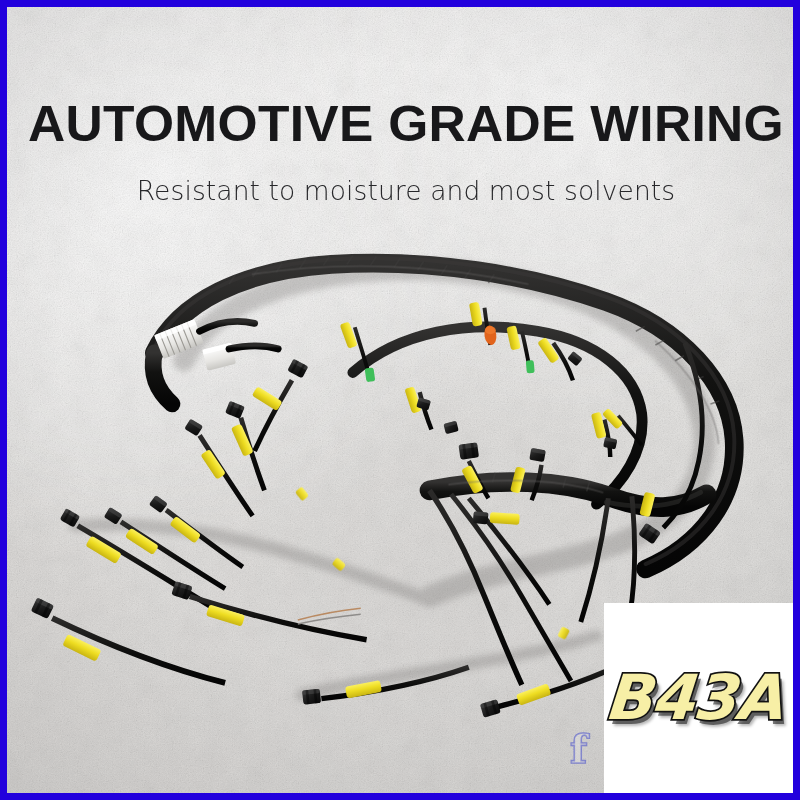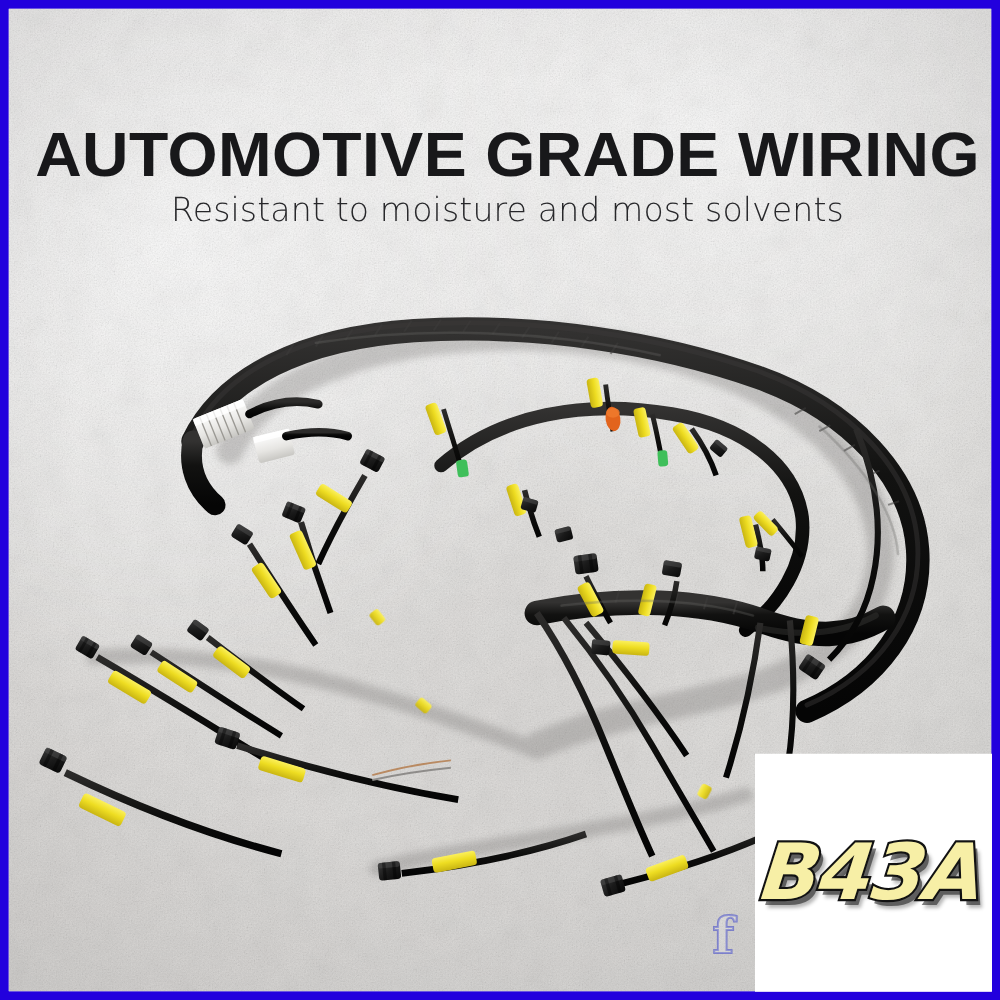--- a/index.html
+++ b/index.html
@@ -61,21 +61,21 @@
     font-family: "Liberation Sans", sans-serif;
     font-weight: bold;
     font-size: 50px;
     line-height: 1.02;
     letter-spacing: 0.3px;
     color: #18181a;
     transform: scaleX(1.03);
     white-space: nowrap;
   }
   .subhead {
-    margin: 3px 0 0 0;
+    margin: 25px 0 0 0;
     font-family: "DejaVu Sans", sans-serif;
     font-weight: 300;
     font-size: 26.5px;
     letter-spacing: 0.1px;
     color: #27272a;
     white-space: nowrap;
   }
 
   
   .harness-layer {

